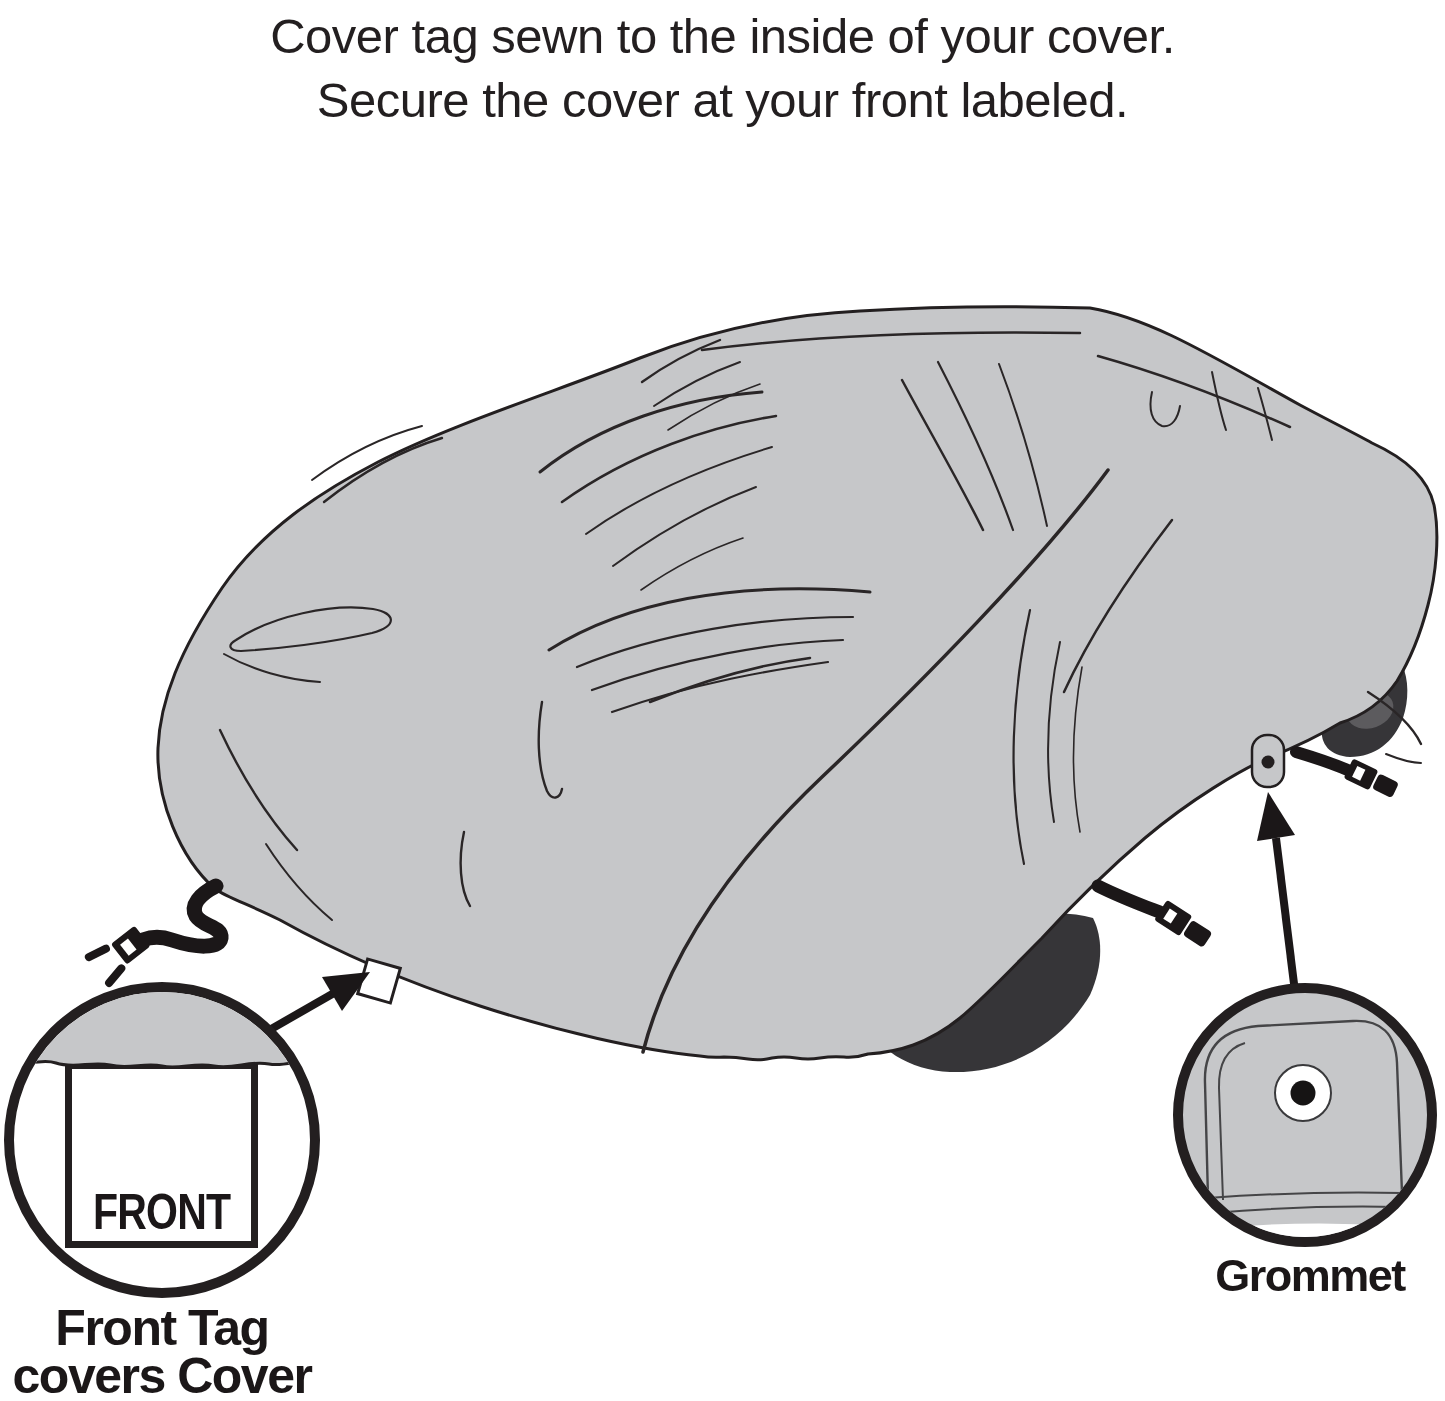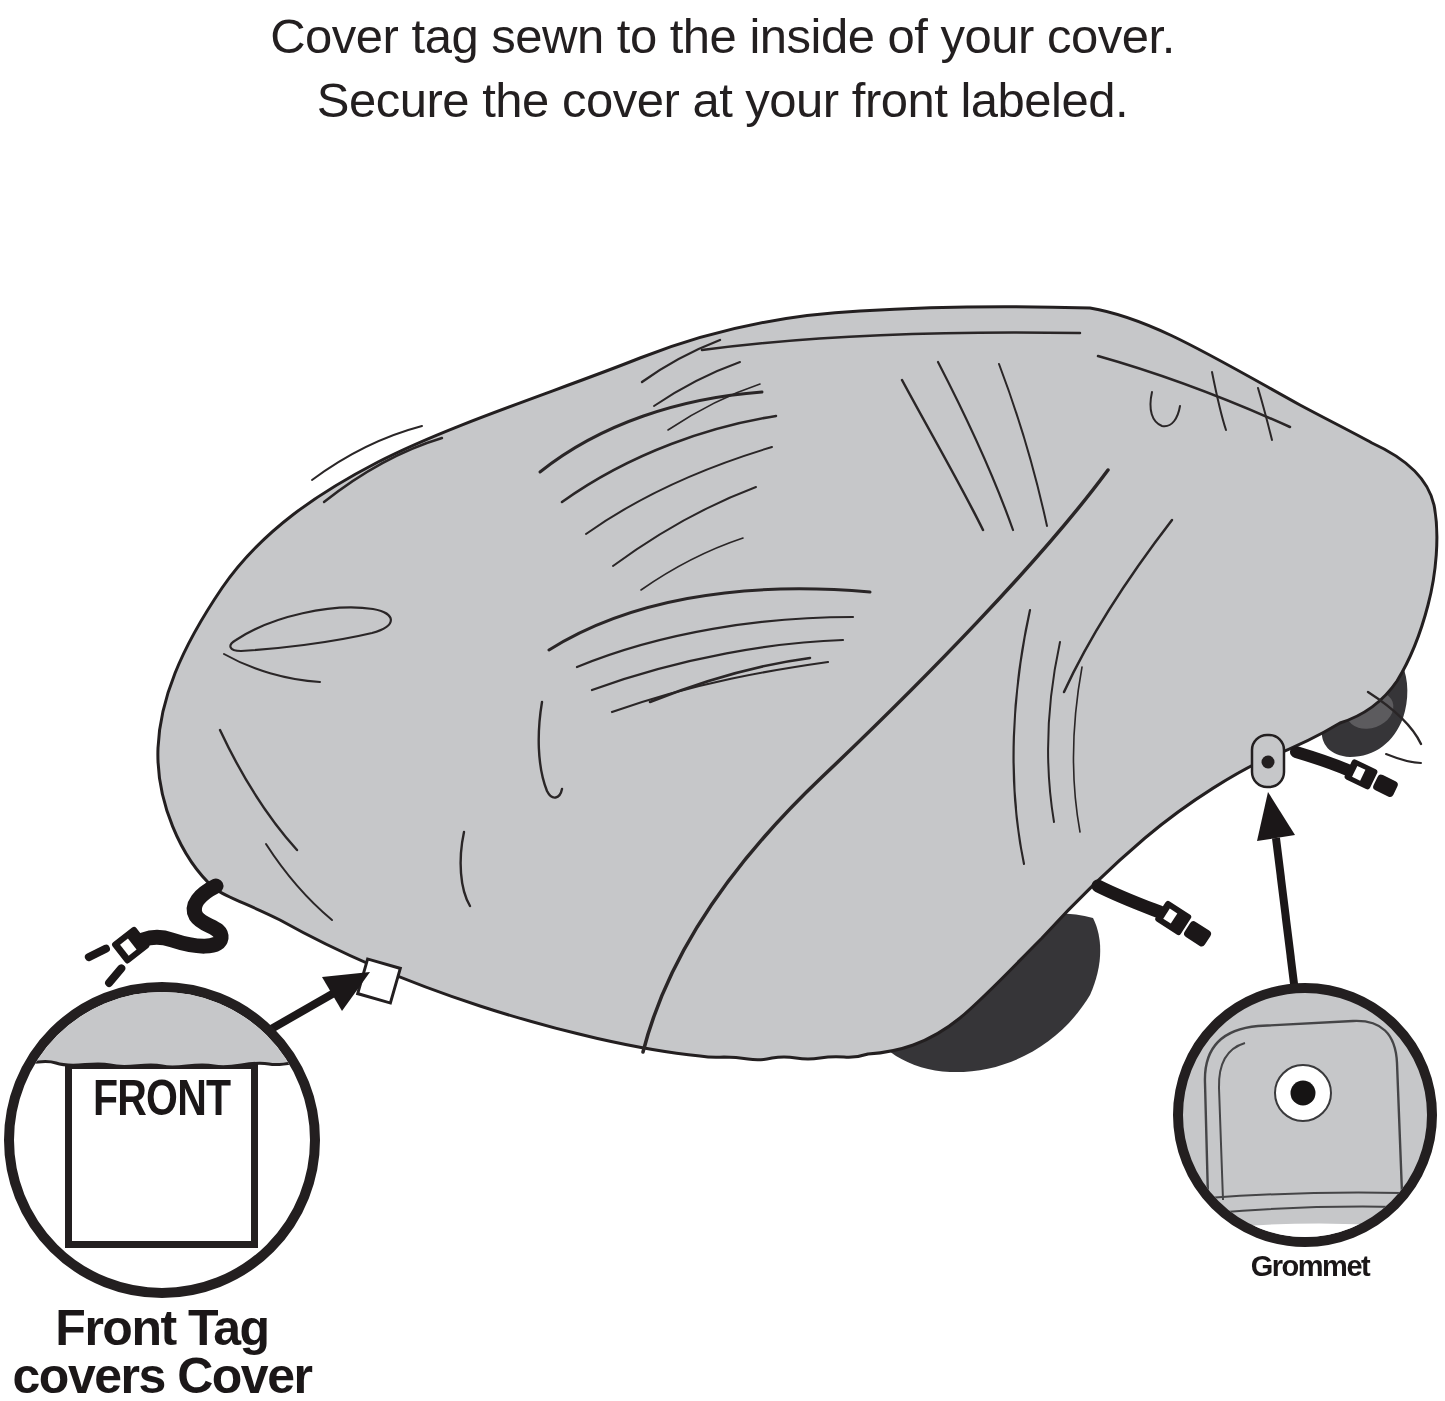--- a/index.html
+++ b/index.html
@@ -15,34 +15,34 @@
   .illustration { position:absolute; left:0; top:0; }
   .callout {
     position:absolute; border:10px solid #231f20; border-radius:50%;
     box-sizing:border-box; overflow:hidden;
   }
   .callout-front { left:4px; top:982px; width:316px; height:316px; background:#ffffff; }
   .callout-grommet { left:1173px; top:983px; width:264px; height:264px; background:#c6c7c9; }
   .tagbox {
     position:absolute; left:51px; top:70px; width:193px; height:186px;
     background:#ffffff; border:7px solid #231f20; box-sizing:border-box;
-    display:flex; align-items:flex-start; justify-content:center;
+    display:flex; align-items:flex-end; justify-content:center;
   }
   .tagbox span {
     font-size:50px; font-weight:700; letter-spacing:-1px;
     transform:scaleX(0.82); white-space:nowrap; color:#1b1718;
   }
   .dome { position:absolute; left:0; top:0; width:296px; height:110px; }
   .grommet-art { position:absolute; left:0; top:0; width:244px; height:244px; }
   .callout-label {
     position:absolute; text-align:center; font-weight:700; color:#1b1718;
     letter-spacing:-1.5px;
   }
   .label-front { left:0; top:1304px; width:324px; font-size:50px; line-height:48px; }
-  .label-grommet { left:1188px; top:1250px; width:244px; font-size:29px; }
+  .label-grommet { left:1188px; top:1250px; width:244px; font-size:45px; }
 </style>
 </head>
 <body>
 
 <div class="page">
 
   <header class="heading">
     <div>Cover tag sewn to the inside of your cover.</div>
     <div>Secure the cover at your front labeled.</div>
   </header>

